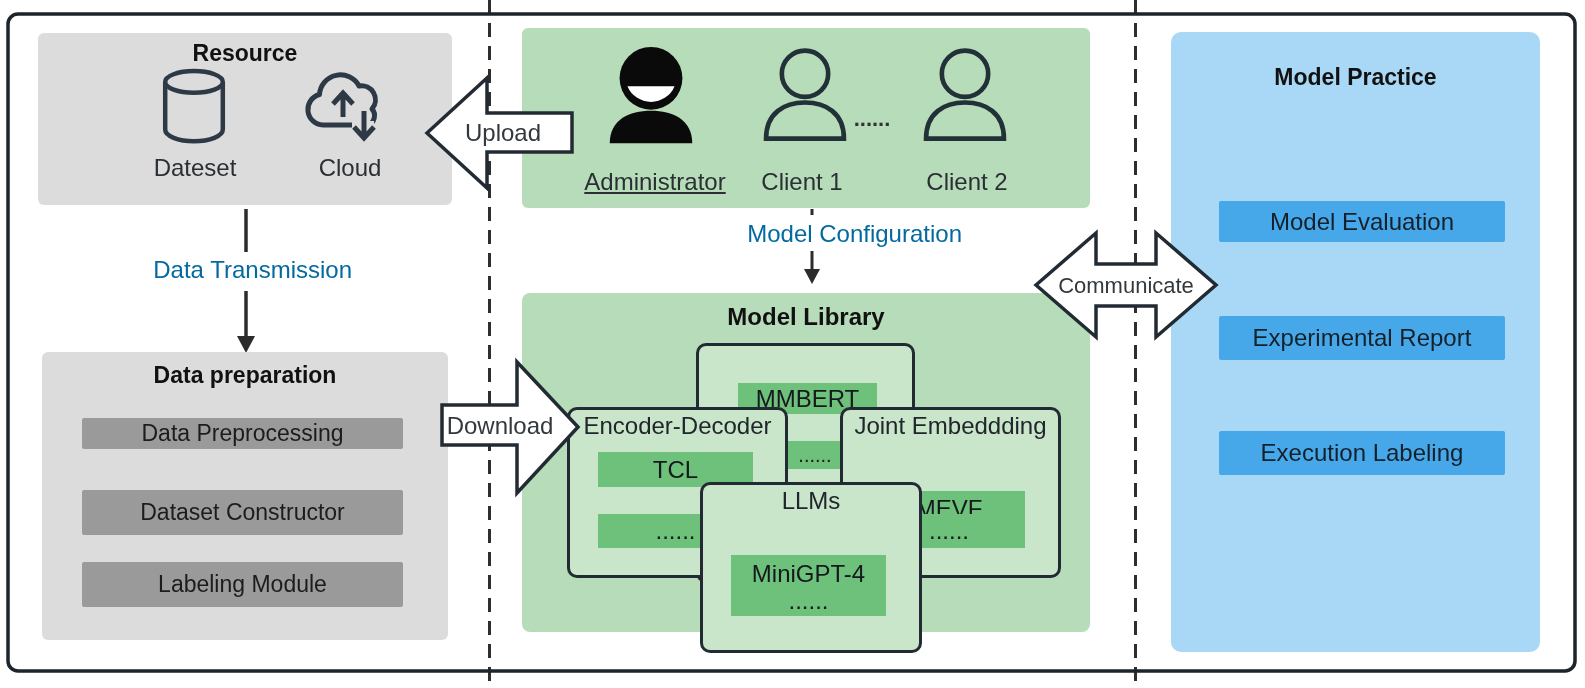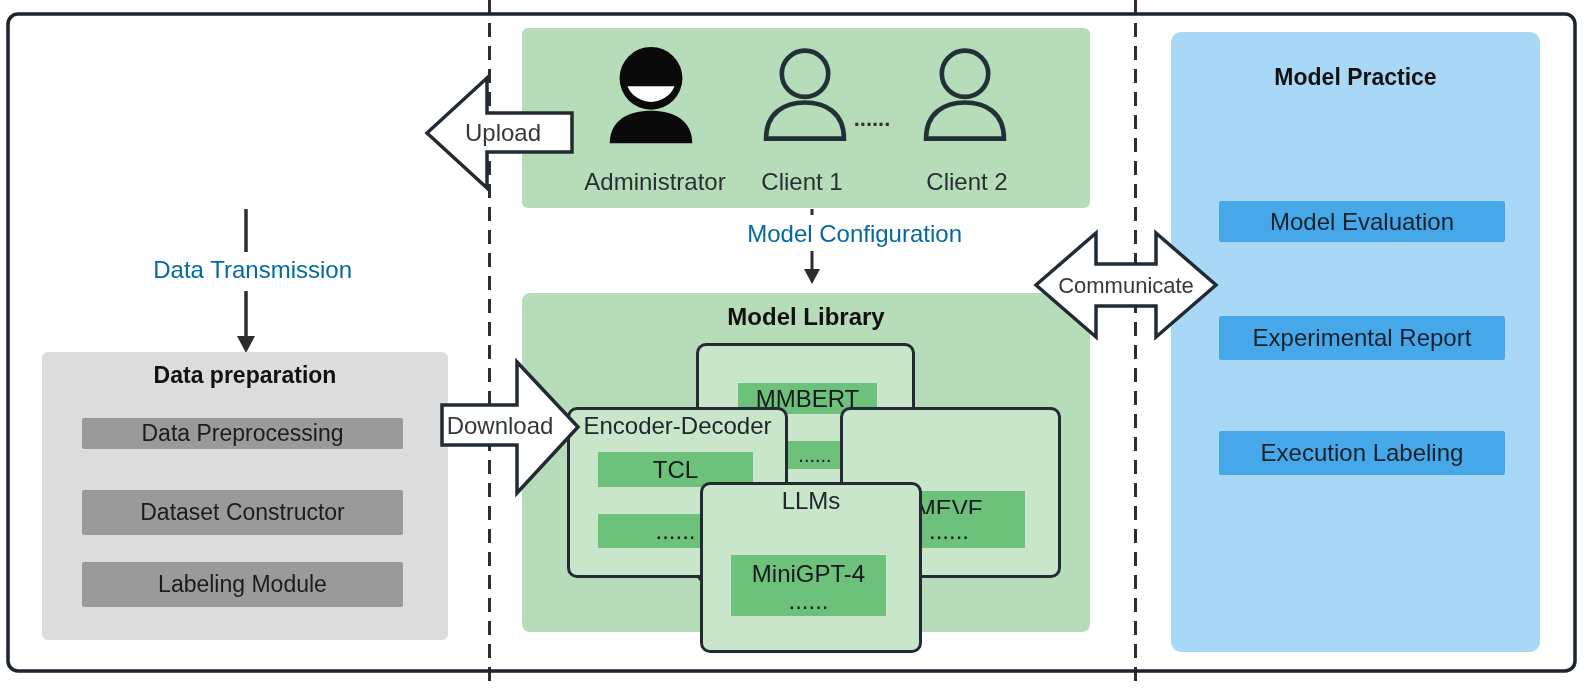--- a/index.html
+++ b/index.html
@@ -43,20 +43,39 @@
       <polygon points="237,336 255,336 246,353" fill="#2c2c2c" stroke="none"></polygon>
     </g>
 
     <g stroke="#2c2c2c" stroke-width="3">
       <line x1="812" y1="209" x2="812" y2="220" stroke-dasharray="6 5"></line>
       <line x1="812" y1="251" x2="812" y2="269"></line>
       <polygon points="804,269 820,269 812,284" fill="#2c2c2c" stroke="none"></polygon>
     </g>
   </svg>
 
+  <div class="box" style="left:38px;top:33px;width:414px;height:172px;background:var(--light_gray);z-index:10;">
+    <div class="title" style="top:7px;">Resource</div>
+    <div class="iconwrap" style="left:120px;top:33px;">
+      <svg width="72" height="84" viewBox="0 0 80 92">
+        <path d="M8,17 L8,70 A32,13 0 0 0 72,70 L72,17" fill="none" stroke="#2d3a46" stroke-width="5"></path>
+        <ellipse cx="40" cy="17" rx="32" ry="12" fill="var(--light_gray)" stroke="#2d3a46" stroke-width="5"></ellipse>
+      </svg>
+    </div>
+    <div class="iconwrap" style="left:258px;top:28px;">
+      <svg width="104" height="94" viewBox="0 0 104 94">
+        <path d="M27,64 A15.5,15.5 0 0 1 23.5,33.5 A21,21 0 0 1 63,25 A14,14 0 0 1 76,48 A10,10 0 0 1 72,64 Z" fill="none" stroke="#2d3a46" stroke-width="5" stroke-linejoin="round"></path>
+        <path d="M47,56 L47,34 M37,43 L47,32 L57,43" fill="none" stroke="#2d3a46" stroke-width="5"></path>
+        <line x1="56" y1="64" x2="78" y2="64" stroke="var(--light_gray)" stroke-width="8"></line>
+        <path d="M68,50 L68,76 M58,66 L68,77 L78,66" fill="none" stroke="#2d3a46" stroke-width="5"></path>
+      </svg>
+    </div>
+    <div class="lbl" style="left:97px;top:121px;width:120px;">Dateset</div>
+    <div class="lbl" style="left:252px;top:121px;width:120px;">Cloud</div>
+  </div>
 
   <div class="flowlabel" style="left:140px;top:256px;width:212px;height:32px;">Data Transmission</div>
 
   <div class="box" style="left:42px;top:352px;width:406px;height:288px;background:var(--light_gray);z-index:10;">
     <div class="title" style="top:10px;">Data preparation</div>
     <div class="graybtn" style="left:40px;top:66px;width:321px;height:31px;">Data Preprocessing</div>
     <div class="graybtn" style="left:40px;top:138px;width:321px;height:45px;">Dataset Constructor</div>
     <div class="graybtn" style="left:40px;top:210px;width:321px;height:45px;">Labeling Module</div>
   </div>
 
@@ -74,21 +93,21 @@
         <path d="M13,101 C13,73 33,62 55,62 C77,62 97,73 97,101 Z" fill="none" stroke="#223038" stroke-width="5"></path>
       </svg>
     </div>
     <div class="lbl" style="left:318px;top:78px;width:64px;font-size:22px;font-weight:bold;color:#333;">......</div>
     <div class="iconwrap" style="left:392px;top:17px;">
       <svg width="102" height="102" viewBox="0 0 110 110">
         <circle cx="55" cy="31" r="25" fill="none" stroke="#223038" stroke-width="5"></circle>
         <path d="M13,101 C13,73 33,62 55,62 C77,62 97,73 97,101 Z" fill="none" stroke="#223038" stroke-width="5"></path>
       </svg>
     </div>
-    <div class="lbl" style="left:33px;top:140px;width:200px;">Administrator</div>
+    <div class="lbl" style="left:33px;top:140px;width:200px;text-decoration:underline;">Administrator</div>
     <div class="lbl" style="left:230px;top:140px;width:100px;">Client 1</div>
     <div class="lbl" style="left:390px;top:140px;width:110px;">Client 2</div>
   </div>
 
   <div class="flowlabel" style="left:662px;top:220px;width:300px;height:30px;">Model Configuration</div>
 
   <div class="box" style="left:522px;top:293px;width:568px;height:339px;background:var(--light_green);border-radius:8px;z-index:10;">
     <div class="title" style="top:10px;font-size:24px;">Model Library</div>
 
     <div class="subbox" style="left:174px;top:50px;width:213px;height:234px;z-index:1;">
@@ -96,20 +115,21 @@
       <div class="chip" style="left:86px;top:95px;width:60px;height:28px;font-size:20px;">......</div>
     </div>
 
     <div class="subbox" style="left:45px;top:114px;width:215px;height:165px;z-index:2;">
       <div class="name">Encoder-Decoder</div>
       <div class="chip" style="left:28px;top:42px;width:155px;height:35px;">TCL</div>
       <div class="chip" style="left:28px;top:104px;width:155px;height:34px;">......</div>
     </div>
 
     <div class="subbox" style="left:318px;top:114px;width:215px;height:165px;z-index:2;">
+      <div class="name">Joint Embeddding</div>
       <div class="chip" style="left:30px;top:42px;width:152px;height:35px;margin-top:39px;">MEVF</div>
       <div class="chip" style="left:30px;top:104px;width:152px;height:34px;">......</div>
     </div>
 
     <div class="subbox" style="left:178px;top:189px;width:216px;height:165px;z-index:3;">
       <div class="name">LLMs</div>
       <div class="chip" style="left:28px;top:40px;width:155px;height:38px;margin-top:30px;">MiniGPT-4</div>
       <div class="chip" style="left:28px;top:100px;width:155px;height:31px;">......</div>
     </div>
   </div>

